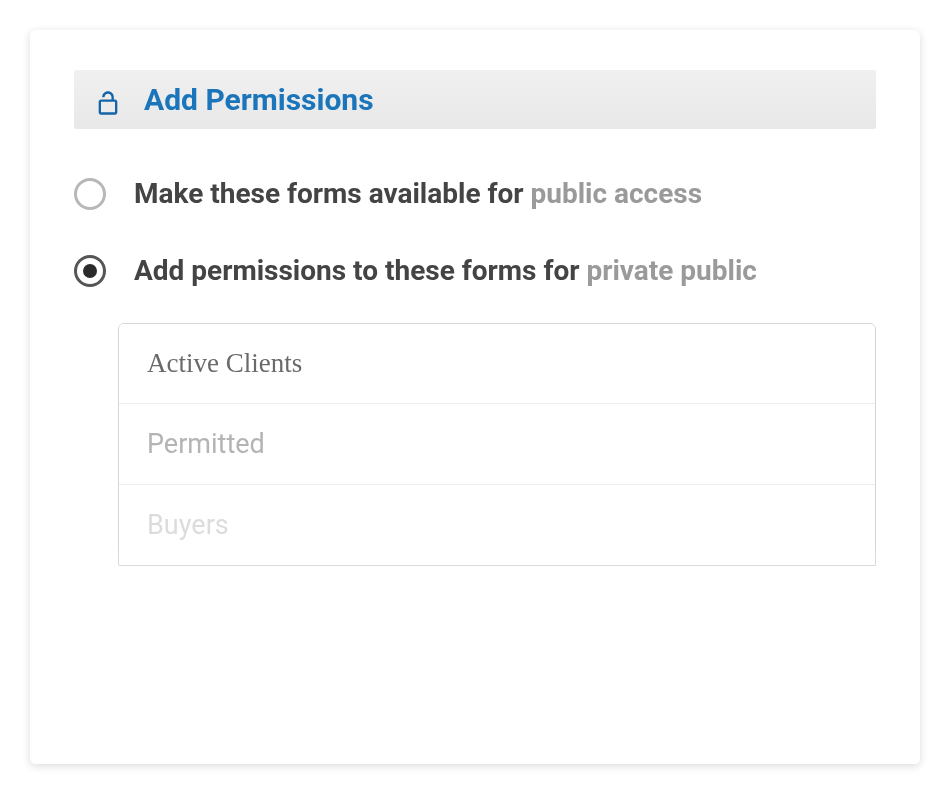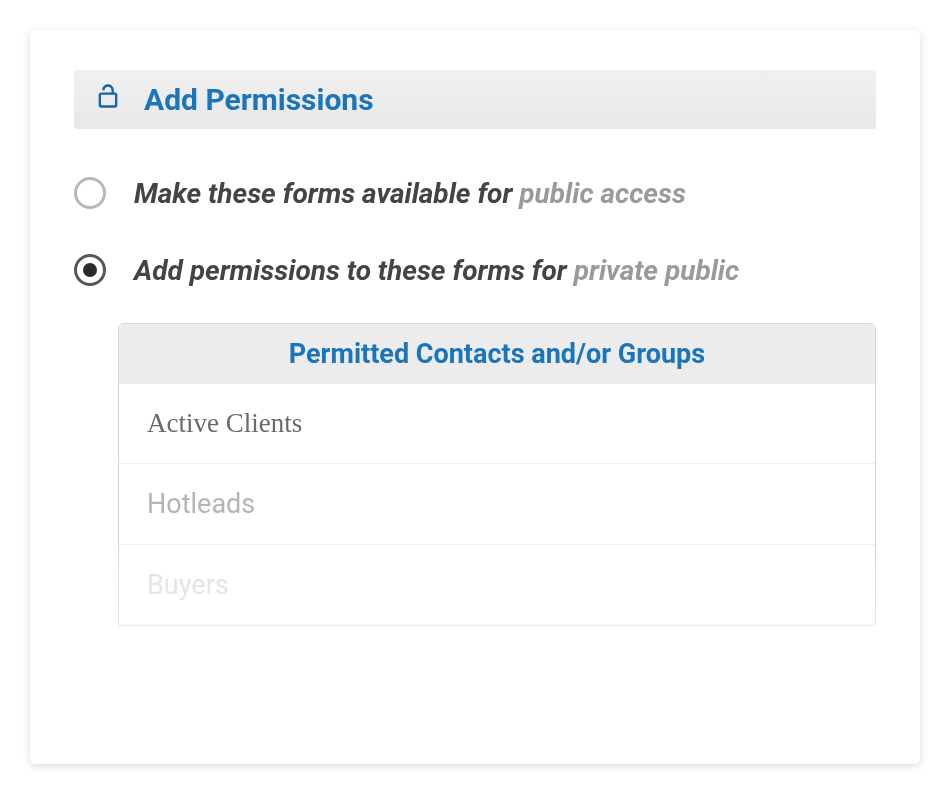--- a/index.html
+++ b/index.html
@@ -21,44 +21,44 @@
       width: 890px;
       height: 734px;
       background: #ffffff;
       border-radius: 6px;
       box-shadow: 0 2px 8px rgba(0,0,0,0.15);
       padding: 40px 44px;
       overflow: hidden;
     }
     .header-bar {
       display: flex;
-      align-items: flex-start;
+      align-items: flex-end;
       background: linear-gradient(to bottom, #f0f0f0, #e8e8e8);
       border-radius: 2px;
       padding: 12px 20px;
       margin-bottom: 40px;
     }
     .header-icon {
       width: 28px;
       height: 28px;
       margin-right: 22px;
       color: #1565a8;
       flex-shrink: 0;
     }
     .header-title {
       font-size: 30px;
       font-weight: 700;
       color: #1a75bb;
     }
     .radio-row {
       display: flex;
+      align-items: center;
       padding: 8px 0;
       margin-bottom: 28px;
       cursor: pointer;
-      font-style: italic;
     }
     .radio-circle {
       width: 32px;
       height: 32px;
       border: 3px solid #b7b7b7;
       border-radius: 50%;
       margin-right: 28px;
       flex-shrink: 0;
       display: flex;
       align-items: center;
@@ -151,22 +151,21 @@
   <div class="radio-row">
     <span class="radio-circle selected">
       <span class="radio-dot"></span>
     </span>
     <span class="radio-label">
       <span>Add permissions to these forms for </span><span class="suffix">private public</span>
     </span>
   </div>
 
   <div class="groups-panel">
-    <div class="groups-header">Permitted Contacts and/or Groups</div>
     <div class="groups-list">
       <div class="group-item fade-1">Active Clients</div>
-      <div class="group-item fade-2">Hotleads</div>
+      <div class="group-item fade-2">Permitted</div>
       <div class="group-item fade-3">Buyers</div>
     </div>
   </div>
 
   <div class="bottom-fade"></div>
 </div>
 
 </body></html>

